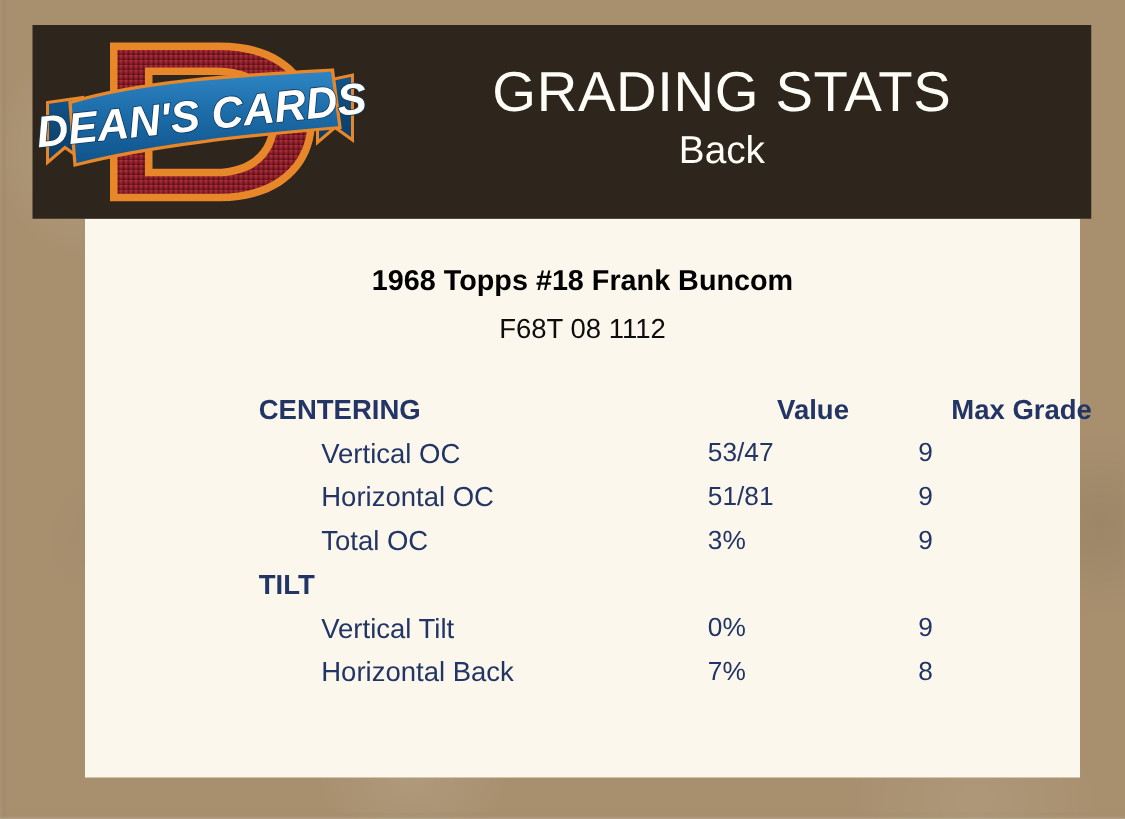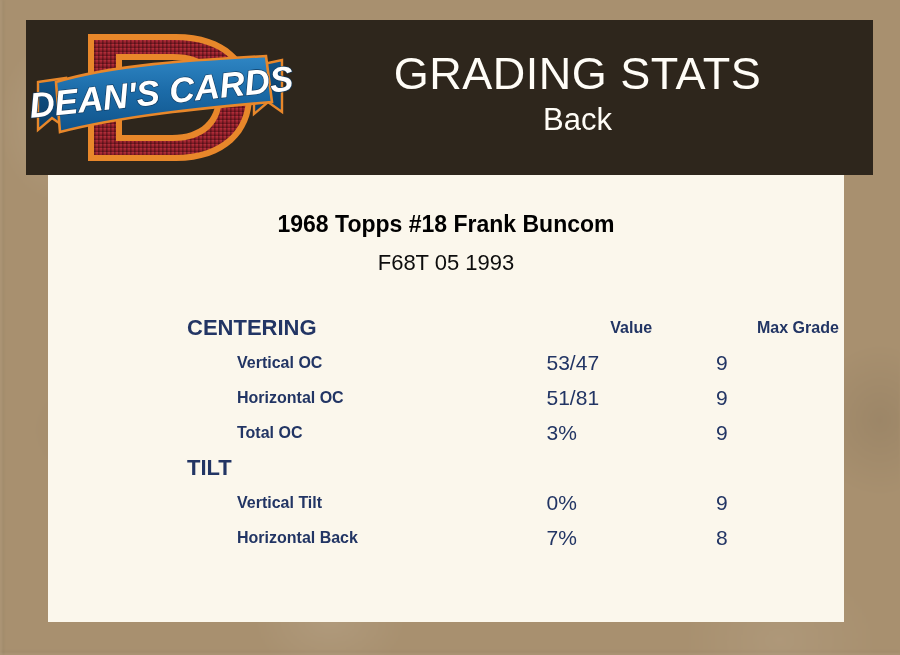--- a/index.html
+++ b/index.html
@@ -73,21 +73,21 @@
   #header-sub-title {
     font-size: 31px;
     line-height: 1.3;
     font-weight: normal;
     margin-top: 3px;
   }
 
   
   #body-panel {
     position: absolute;
-    left: 48px;
+    left: 68px;
     top: 175px;
     width: 796px;
     height: 447px;
     background: #fbf7ec;
     z-index: 2;
   }
 
   #card-title {
     text-align: center;
     font-size: 23px;
@@ -119,26 +119,26 @@
   .col-label   { width: 410px; }
   .col-value   { width: 195px; text-align: center; }
   .col-grade   { width: 190px; text-align: center; }
 
   .hdr-section {
     font-size: 22px;
     font-weight: bold;
     padding-left: 103px !important;
   }
   .hdr-col {
-    font-size: 16px;
+    font-size: 22px;
     font-weight: bold;
   }
   .row-label {
-    font-size: 16px;
-    font-weight: bold;
+    font-size: 22px;
+    font-weight: normal;
     padding-left: 153px !important;
   }
   .row-value, .row-grade {
     font-size: 21px;
     font-weight: normal;
   }
 </style>
 </head>
 <body>
 
@@ -192,21 +192,21 @@
     <div id="header-main-title">GRADING STATS</div>
     <div id="header-sub-title">Back</div>
   </div>
 
 </div>
 
 <div id="body-panel">
 
   <div id="card-title">1968 Topps #18 Frank Buncom</div>
 
-  <div id="card-serial">F68T 05 1993</div>
+  <div id="card-serial">F68T 08 1112</div>
 
   <table id="stats-table">
     <tbody>
       <tr>
         <td class="hdr-section col-label">CENTERING</td>
         <td class="hdr-col col-value">Value</td>
         <td class="hdr-col col-grade">Max Grade</td>
       </tr>
 
       <tr>

